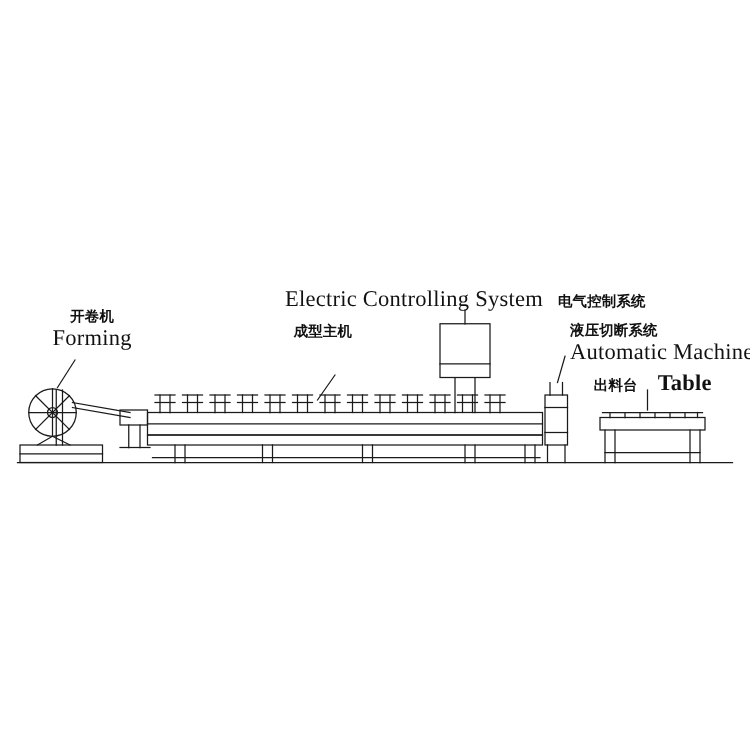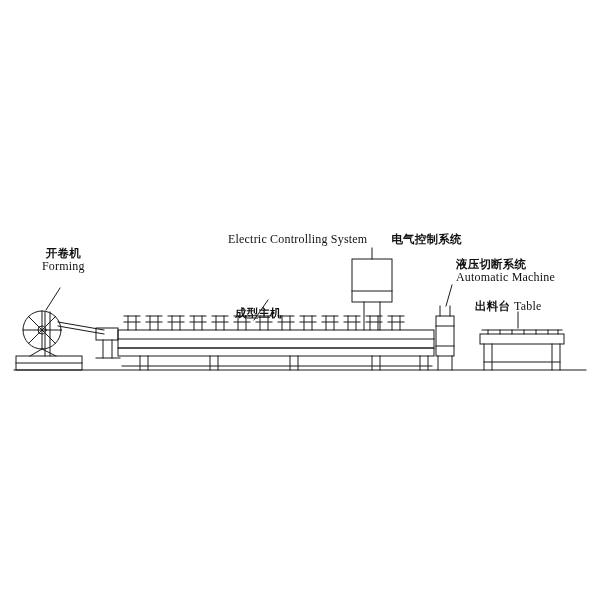--- a/index.html
+++ b/index.html
@@ -22,21 +22,21 @@
     line-height: 1.12;
   }
   .label .cn {
     font-family: "DejaVu Sans", sans-serif;
     font-size: 11.5px;
     font-weight: 700;
     letter-spacing: 0.2px;
   }
   .label .en {
     font-family: "Liberation Serif", serif;
-    font-size: 12px;
+    font-size: 18px;
     font-weight: 400;
     letter-spacing: 0.2px;
   }
   .label .row {
     display: block;
   }
   .label .inline {
     display: inline;
   }
   #diagram-svg {
@@ -227,31 +227,31 @@
 
     </g>
   </svg>
 
   <div class="label" style="left:42px; top:247px; text-align:center;">
     <span class="row cn">开卷机</span>
     <span class="row en">Forming</span>
   </div>
 
   <div class="label" style="left:199px; top:259px;">
-    <span class="row cn" style="margin-left:36px;margin-top:48px;">成型主机</span>
+    <span class="row cn" style="margin-left:36px;">成型主机</span>
   </div>
 
   <div class="label" style="left:228px; top:229px;">
     <span class="inline en">Electric Controlling System</span>
-    <span class="inline cn" style="margin-left:20px;">电气控制系统</span>
+    <span class="inline cn" style="margin-left:8px;">电气控制系统</span>
   </div>
 
   <div class="label" style="left:456px; top:258px;">
     <span class="row cn">液压切断系统</span>
     <span class="row en">Automatic Machine</span>
   </div>
 
   <div class="label" style="left:475px; top:296px;">
     <span class="inline cn">出料台</span>
-    <span class="inline en" style="margin-left:0;">Table</span>
+    <span class="inline en" style="margin-left:12px;font-weight:bold;">Table</span>
   </div>
 
 </div>
 
 </body></html>

